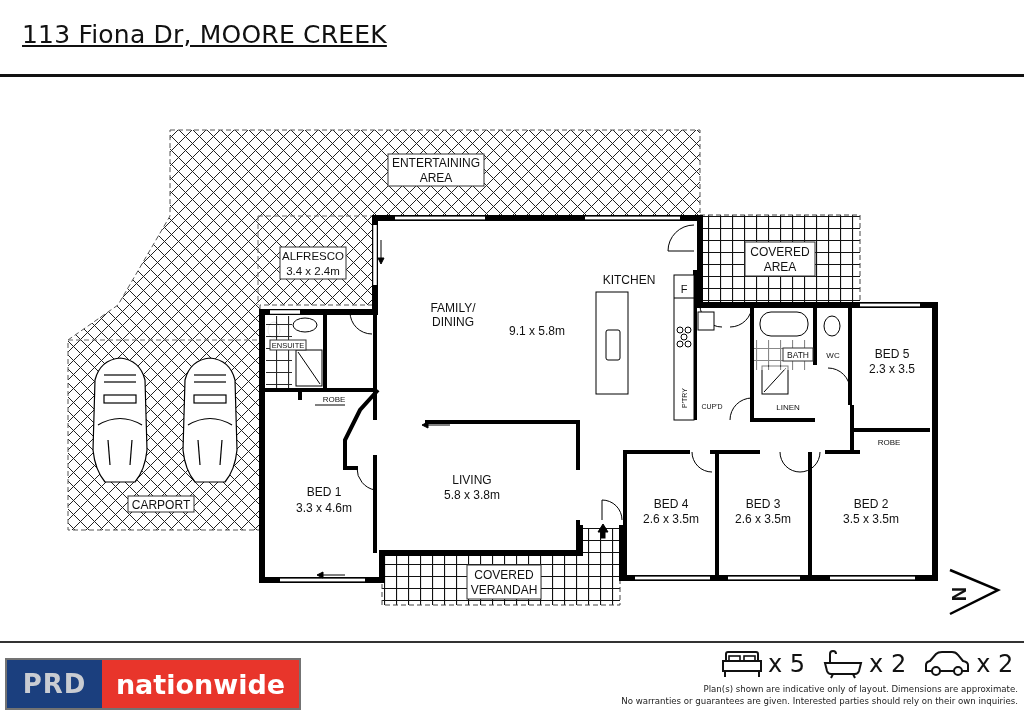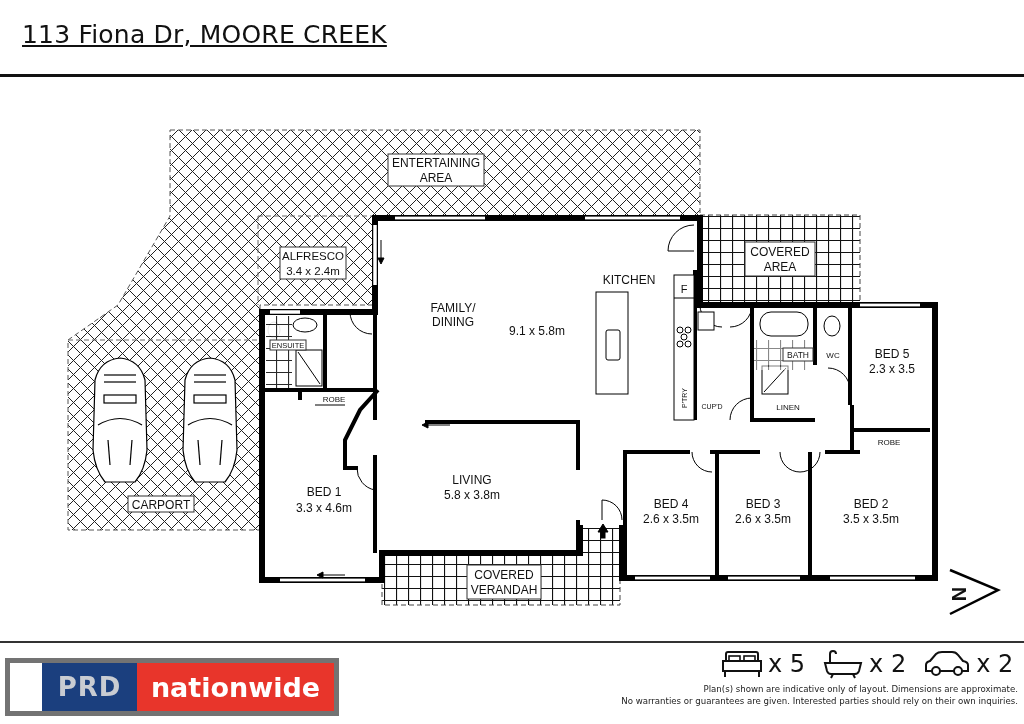--- a/index.html
+++ b/index.html
@@ -1,21 +1,21 @@
 <!DOCTYPE html>
 <html><head>
 <meta charset="utf-8">
 <style>
   html, body { margin: 0; padding: 0; background: #ffffff; }
   body { width: 1024px; height: 724px; position: relative; overflow: hidden; font-family: "DejaVu Sans", sans-serif; color: #111; }
   .title { position: absolute; left: 22px; top: 20px; font-size: 25px; font-weight: normal; letter-spacing: 0.2px; color: #111; font-family: "DejaVu Sans", sans-serif; text-decoration: underline; }
   .rule-top { position: absolute; left: 0; top: 74px; width: 1024px; height: 3px; background: #111; }
   .rule-bottom { position: absolute; left: 0; top: 641px; width: 1024px; height: 2px; background: #333; }
   .plan { position: absolute; left: 0; top: 80px; width: 1024px; height: 560px; }
-  .logo { position: absolute; left: 5px; top: 658px; width: 292px; height: 48px; display: flex; border: 5px solid #737373; padding-left: 32px; }
+  .logo { position: absolute; left: 5px; top: 658px; width: 292px; height: 48px; display: flex; border: 2px solid #737373; }
   .logo .prd { width: 95px; background: #1b3f7e; color: #c9ccd2; font-family: "DejaVu Sans", sans-serif; font-weight: bold; font-size: 26px; display: flex; align-items: center; justify-content: center; letter-spacing: 1px; }
   .logo .nw { flex: 1; background: #e8352b; color: #ffffff; font-family: "DejaVu Sans", sans-serif; font-weight: bold; font-size: 27px; display: flex; align-items: center; justify-content: center; text-align: center; }
   .stats { position: absolute; left: 720px; top: 648px; height: 32px; display: flex; align-items: center; gap: 16px; }
   .stat { display: flex; align-items: center; gap: 4px; }
   .stat .cnt { font-family: "DejaVu Sans", sans-serif; font-size: 24px; color: #111; font-weight: normal; }
   .disclaimer { position: absolute; right: 6px; top: 684px; text-align: right; font-size: 8.6px; line-height: 11.5px; color: #222; font-family: "DejaVu Sans", sans-serif; }
   svg text { font-family: "Liberation Sans", sans-serif; fill: #111; }
 </style>
 </head>
 <body>

